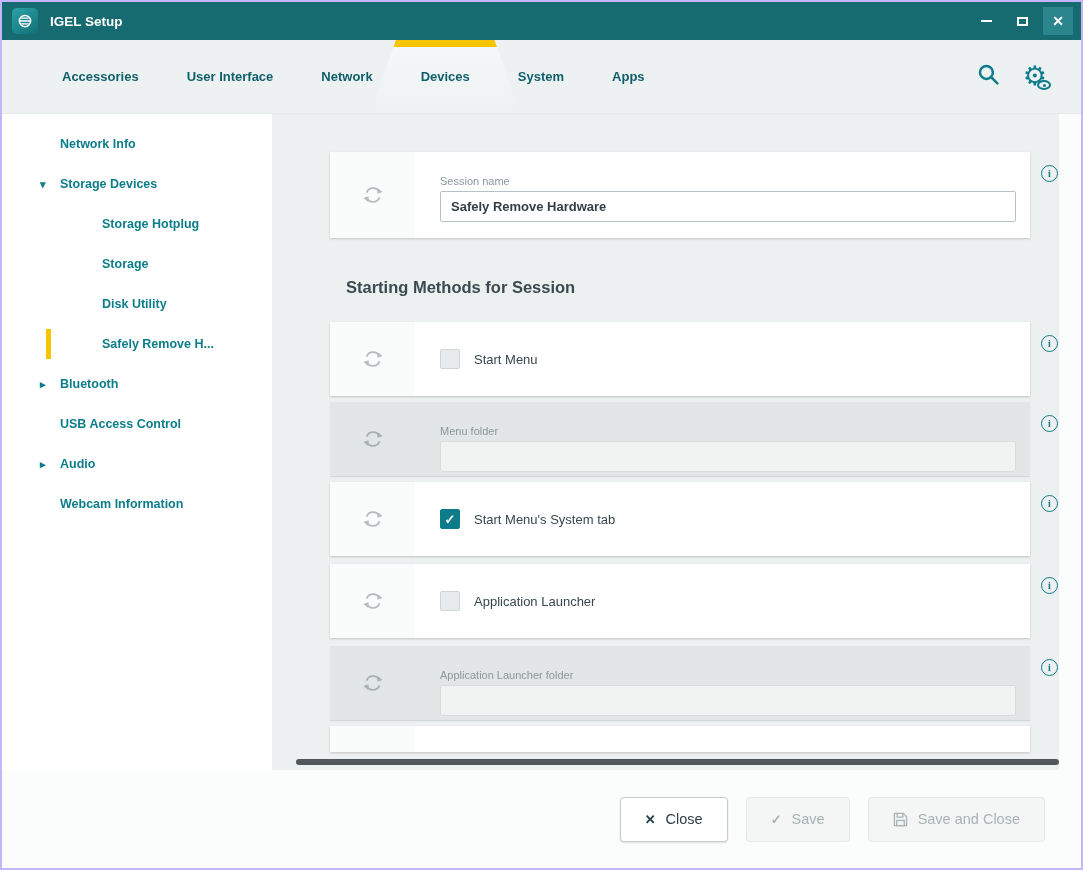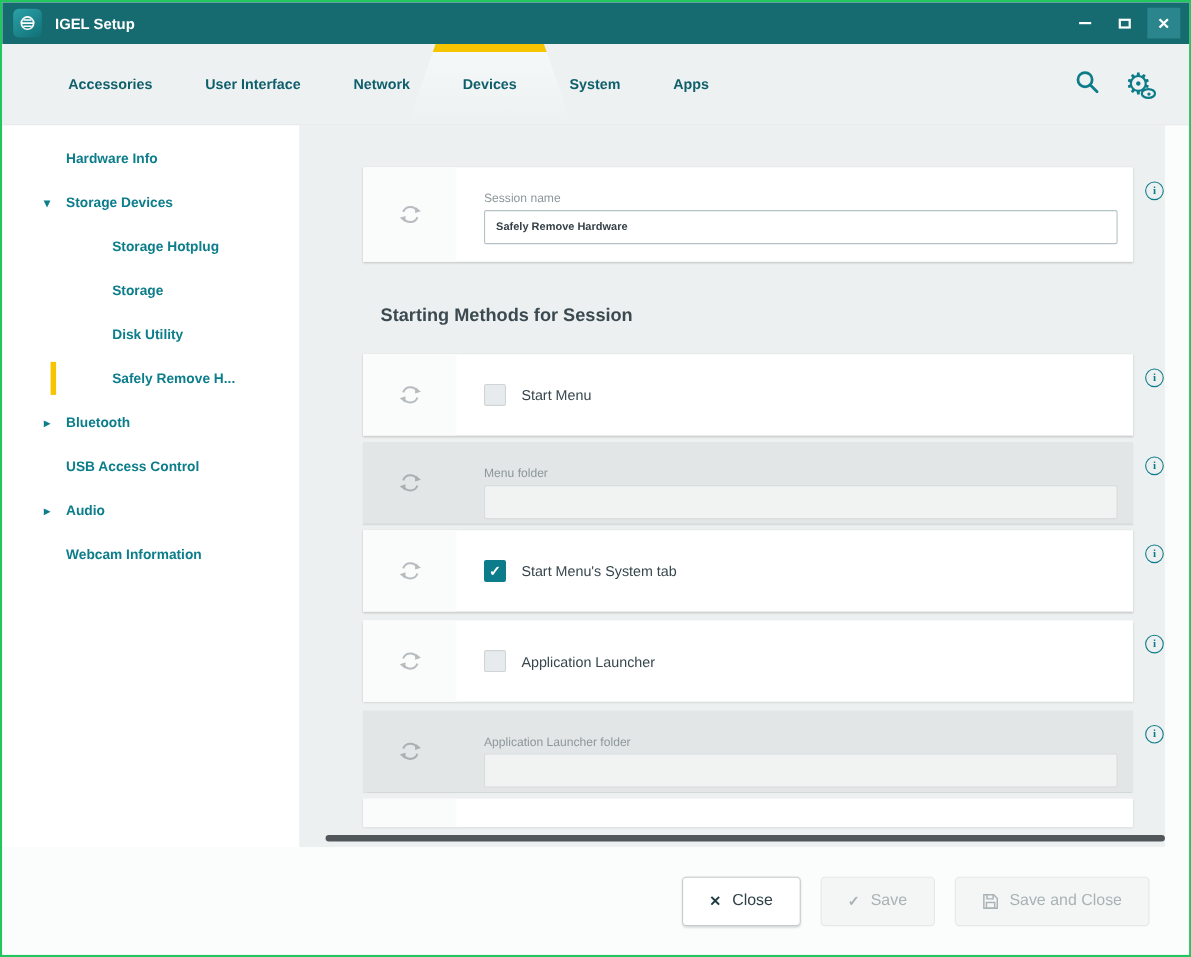--- a/index.html
+++ b/index.html
@@ -1,17 +1,17 @@
 <!DOCTYPE html>
 <html><head>
 <meta charset="utf-8">
 <style>
   html,body{margin:0;padding:0;background:#fff;}
   *{box-sizing:border-box;}
-  .window{position:relative;width:1083px;height:870px;border:2px solid #22c55e;background:#fff;
+  .window{position:relative;width:1083px;height:870px;border:2px solid #c4b5fd;background:#fff;
     font-family:"Liberation Sans",sans-serif;overflow:hidden;}
 
   
   .titlebar{position:absolute;left:0;top:0;right:0;height:38px;background:#166b71;display:flex;align-items:center;padding:0 8px;}
   .logo{width:26px;height:26px;border-radius:5px;background:linear-gradient(145deg,#2ba2a8,#117077);
     display:flex;align-items:center;justify-content:center;margin:0 12px 0 2px;flex:none;}
   .win-title{color:#fff;font-size:13.5px;font-weight:bold;}
   .win-controls{margin-left:auto;display:flex;align-items:center;gap:6px;}
   .wc{width:30px;height:28px;display:flex;align-items:center;justify-content:center;color:#fff;cursor:pointer;background:transparent;}
   .wc.closewc{background:#2a858c;font-size:14px;font-weight:bold;}
@@ -43,21 +43,21 @@
   
   .content{position:absolute;top:112px;left:270px;right:0;bottom:98px;background:#edf0f0;}
   .vstrip{position:absolute;top:0;right:0;width:22px;bottom:0;background:#fbfcfc;}
   .card{position:absolute;left:58px;width:700px;background:#fff;box-shadow:0 1px 2px rgba(0,0,0,0.18);display:flex;}
   .card.disabled{background:#e3e6e6;box-shadow:0 1px 1px rgba(0,0,0,0.10);}
   .icon-cell{width:85px;flex:none;display:flex;align-items:center;justify-content:center;background:#fafbfb;cursor:pointer;}
   .card.disabled .icon-cell{background:transparent;}
   .field-cell{flex:1;padding:23px 14px 0 25px;}
   .field-label{font-size:11px;color:#8d979b;margin-bottom:4px;}
   .text-input{display:block;width:100%;height:31px;border:1px solid #b5c2c5;border-radius:2px;background:#fff;
-    font-family:"Liberation Sans",sans-serif;font-size:10px;font-weight:bold;color:#333f45;padding:0 10px;outline:none;}
+    font-family:"Liberation Sans",sans-serif;font-size:13px;font-weight:bold;color:#333f45;padding:0 10px;outline:none;}
   .text-input:disabled{background:#f1f3f3;border-color:#d8dcdc;}
   .check-cell{flex:1;display:flex;align-items:center;padding-left:25px;gap:14px;}
   .checkbox{width:20px;height:20px;background:#e7ebed;border:1px solid #cfd5d7;border-radius:2px;
     display:flex;align-items:center;justify-content:center;cursor:pointer;flex:none;}
   .checkbox .tick{display:none;color:#fff;font-size:13px;font-weight:bold;line-height:1;}
   .checkbox.checked{background:#0d7c8a;border-color:#0d7c8a;}
   .checkbox.checked .tick{display:block;}
   .check-label{font-size:13px;color:#37474d;}
   .info{position:absolute;right:-28px;top:13px;width:17px;height:17px;border:1.5px solid #0d7c8a;border-radius:50%;
     color:#0d7c8a;display:flex;align-items:center;justify-content:center;font-size:10px;font-weight:bold;
@@ -141,21 +141,21 @@
         <span>⚙</span>
         <span class="eye">
             <span class="pupil"></span>
           </span>
       </span>
     </div>
   </div>
 
   <div class="sidebar">
     <div class="side-item">
-        <span>Hardware Info</span>
+        <span>Network Info</span>
       </div>
     <div class="side-item">
       <span class="arrow">▾</span>
       <span>Storage Devices</span>
     </div>
     <div class="side-item lvl2">
         <span>Storage Hotplug</span>
       </div>
     <div class="side-item lvl2">
         <span>Storage</span>

